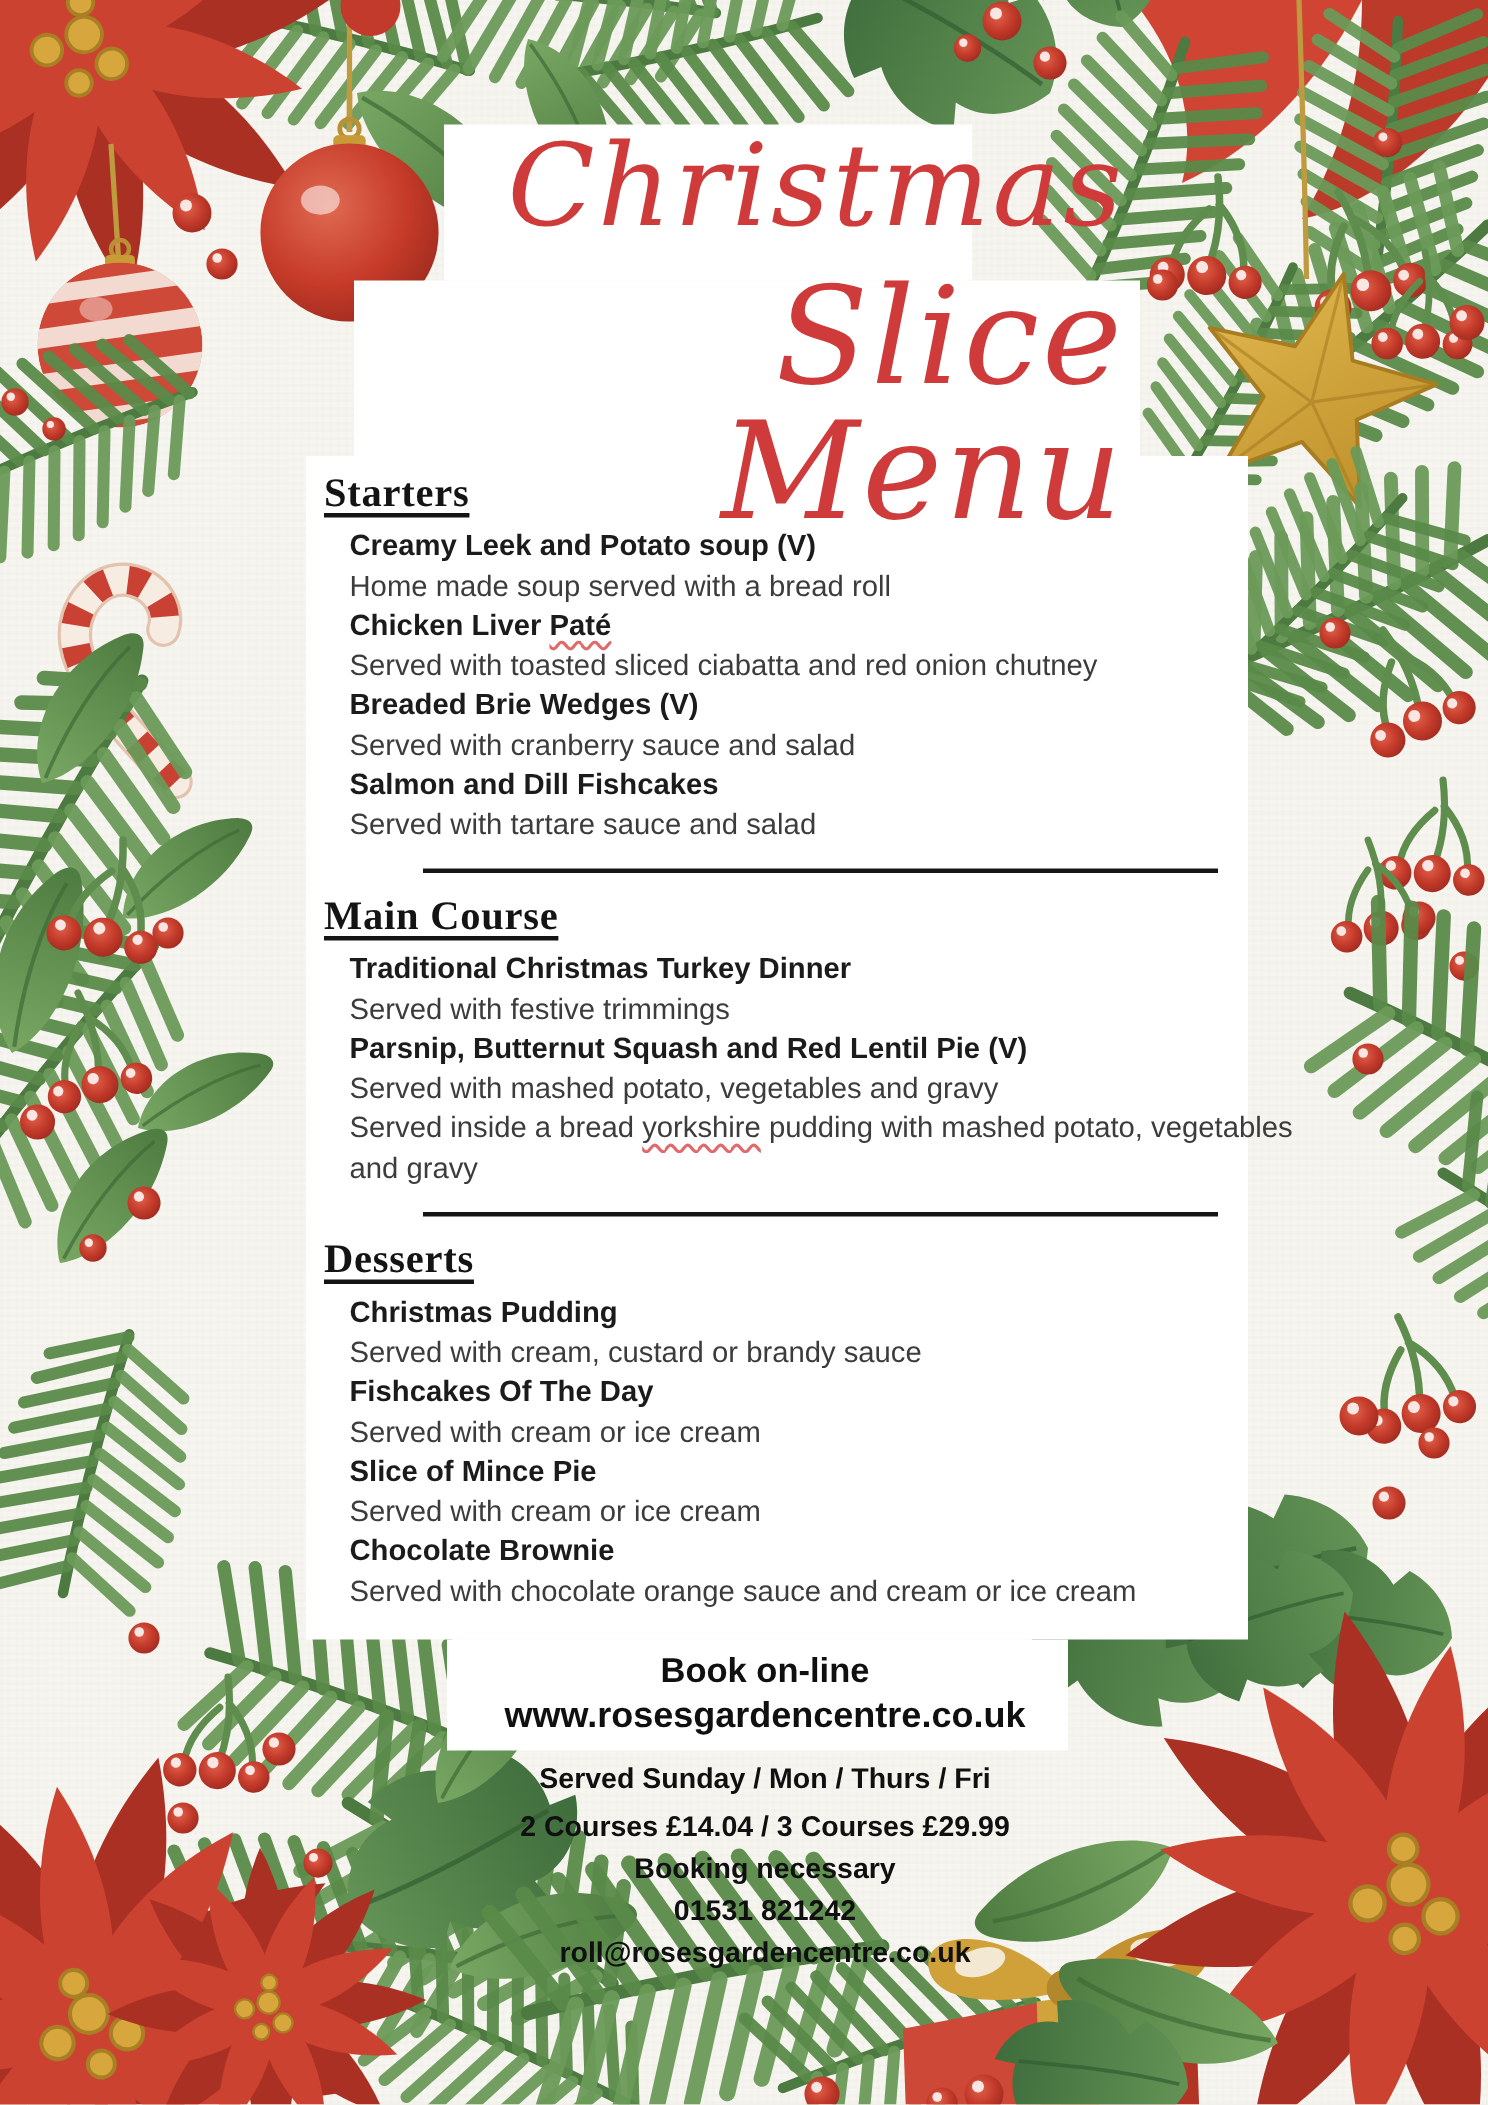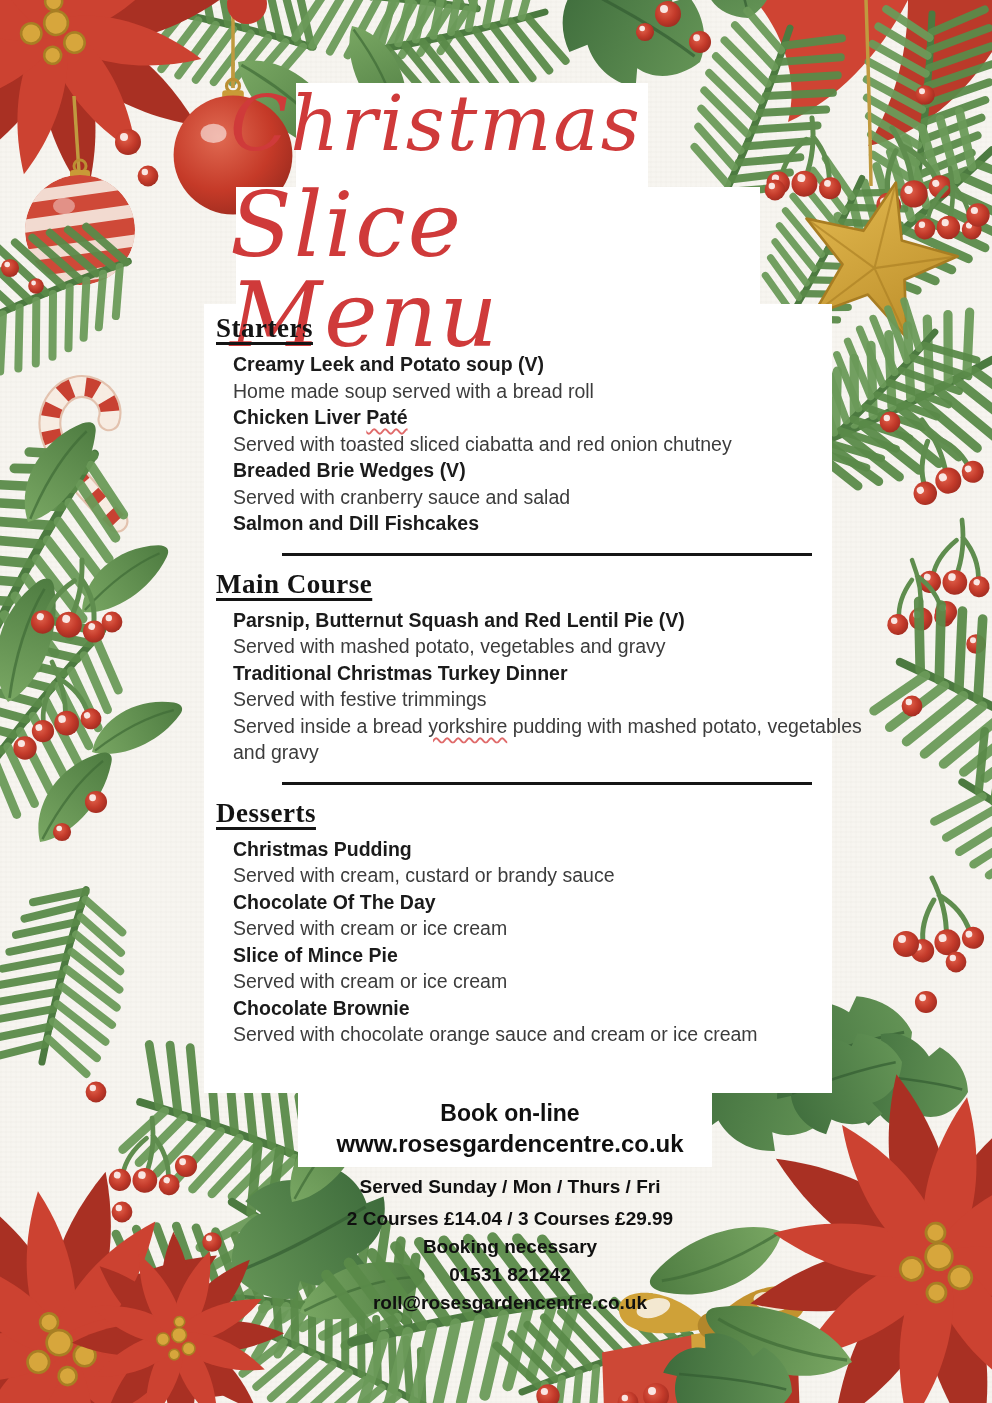--- a/index.html
+++ b/index.html
@@ -12,21 +12,21 @@
       repeating-linear-gradient(90deg, rgba(90,80,60,.012) 0 2px, transparent 2px 5px);
   }
   svg.deco{position:absolute;left:0;top:0;width:992px;height:1403px;}
   .panel{position:absolute;background:#ffffff;}
   .panel-title-1{left:296px;top:83px;width:352px;height:104px;}
   .panel-title-2{left:236px;top:187px;width:524px;height:117px;}
   .panel-menu{left:204px;top:304px;width:628px;height:789px;}
   .panel-book{left:298px;top:1093px;width:414px;height:74px;}
 
   .title{
-    position:absolute;left:230px;top:86px;width:520px;text-align:left;
+    position:absolute;left:230px;top:86px;width:520px;text-align:right;
     color:var(--title-red,#cf3a3a);
     font-family:"DejaVu Serif","Liberation Serif",serif;
     font-style:italic;font-weight:400;line-height:1;
   }
   .title .t1{font-size:76px;letter-spacing:2px;}
   .title .t2{font-size:90px;letter-spacing:2px;margin-top:18px;}
 
   .menu{
     position:absolute;left:204px;top:304px;width:680px;
     padding:9px 8px 0 12px;box-sizing:border-box;
@@ -351,54 +351,55 @@
         <div>
           <div class="nm"><span>Chicken Liver </span><span class="sp">Paté</span></div>
           <div class="ds">Served with toasted sliced ciabatta and red onion chutney</div>
         </div>
         <div>
           <div class="nm">Breaded Brie Wedges (V)</div>
           <div class="ds">Served with cranberry sauce and salad</div>
         </div>
         <div>
           <div class="nm">Salmon and Dill Fishcakes</div>
+          <div class="ds">Served with tartare sauce and salad</div>
         </div>
       </div>
     </section>
 
     <div class="divider"></div>
 
     <section>
       <h2 class="sh">Main Course</h2>
       <div class="items">
         <div>
+          <div class="nm">Traditional Christmas Turkey Dinner</div>
+          <div class="ds">Served with festive trimmings</div>
+        </div>
+        <div>
           <div class="nm">Parsnip, Butternut Squash and Red Lentil Pie (V)</div>
           <div class="ds">Served with mashed potato, vegetables and gravy</div>
-        </div>
-        <div>
-          <div class="nm">Traditional Christmas Turkey Dinner</div>
-          <div class="ds">Served with festive trimmings</div>
         </div>
         <div>
           <div class="ds"><span>Served inside a bread </span><span class="sp">yorkshire</span><span> pudding with mashed potato, vegetables and gravy</span></div>
         </div>
       </div>
     </section>
 
     <div class="divider"></div>
 
     <section>
       <h2 class="sh">Desserts</h2>
       <div class="items">
         <div>
           <div class="nm">Christmas Pudding</div>
           <div class="ds">Served with cream, custard or brandy sauce</div>
         </div>
         <div>
-          <div class="nm">Chocolate Of The Day</div>
+          <div class="nm">Fishcakes Of The Day</div>
           <div class="ds">Served with cream or ice cream</div>
         </div>
         <div>
           <div class="nm">Slice of Mince Pie</div>
           <div class="ds">Served with cream or ice cream</div>
         </div>
         <div>
           <div class="nm">Chocolate Brownie</div>
           <div class="ds">Served with chocolate orange sauce and cream or ice cream</div>
         </div>

